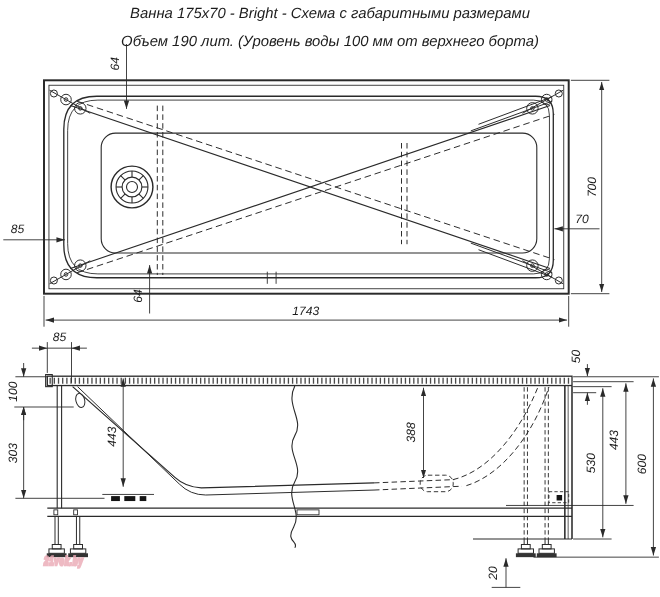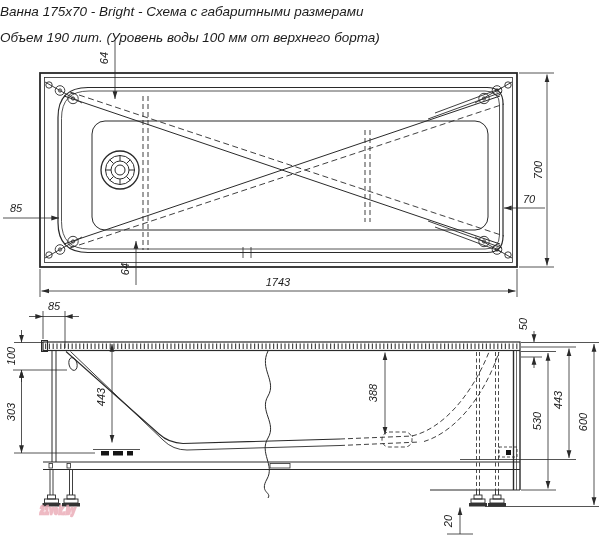--- a/index.html
+++ b/index.html
@@ -1,18 +1,18 @@
 <!DOCTYPE html>
 <html><head>
 <meta charset="utf-8">
 <style>
   html,body{margin:0;padding:0;background:#fff;}
   #stage{position:relative;width:600px;height:543px;background:#ffffff;overflow:hidden;
          font-family:"Liberation Sans",sans-serif;color:#222;}
-  .title{position:absolute;left:0;width:600px;text-align:left;font-style:italic;
+  .title{position:absolute;left:0;width:600px;text-align:center;font-style:italic;
          font-size:13.5px;color:#1c1c1c;}
   #t1{top:4px;}
   #t2{top:30px;}
   svg text{font-family:"Liberation Sans",sans-serif;font-style:italic;font-size:11px;fill:#1c1c1c;}
   svg{position:absolute;left:0;top:0;}
 </style>
 </head>
 <body>
 
 <div id="stage">

